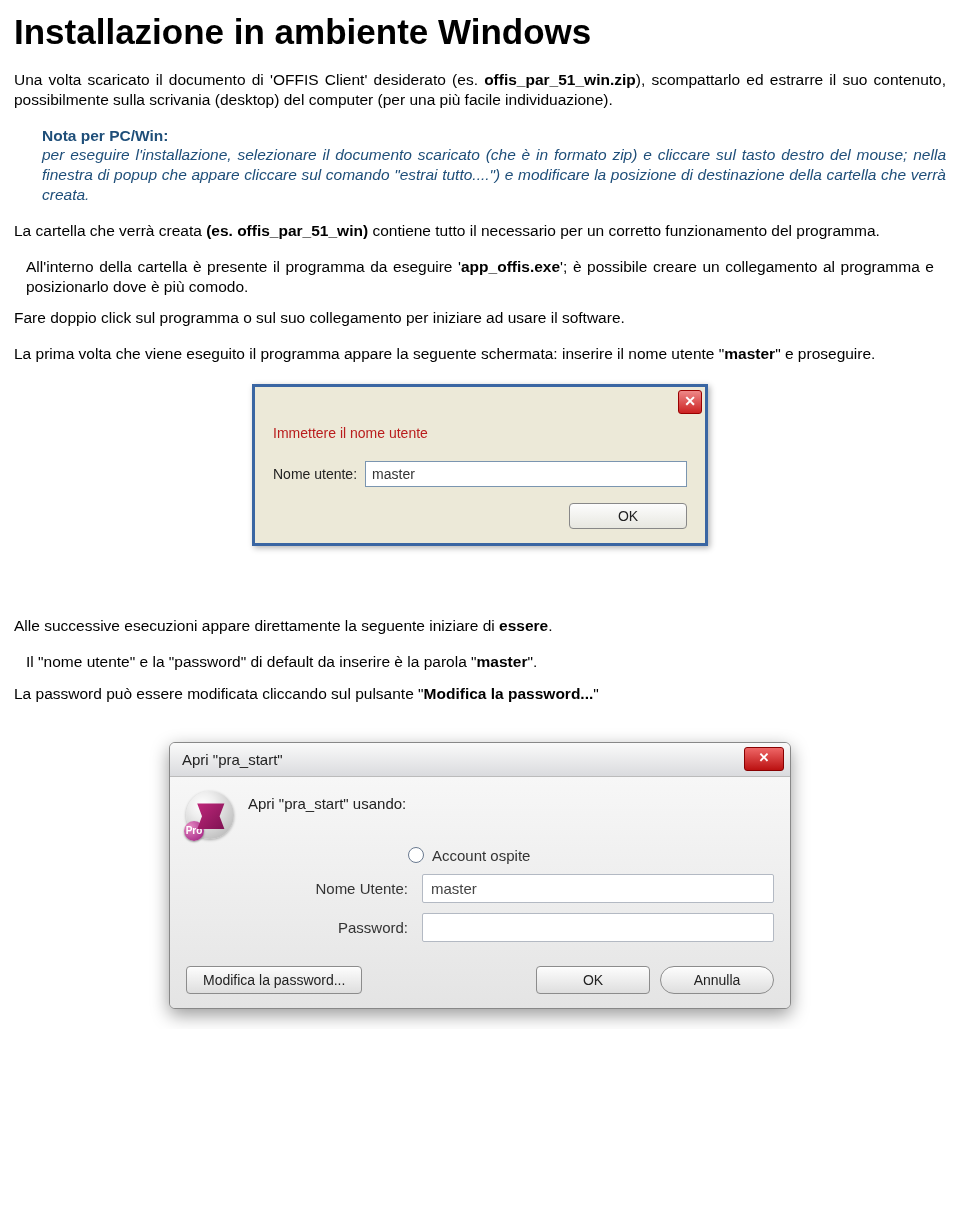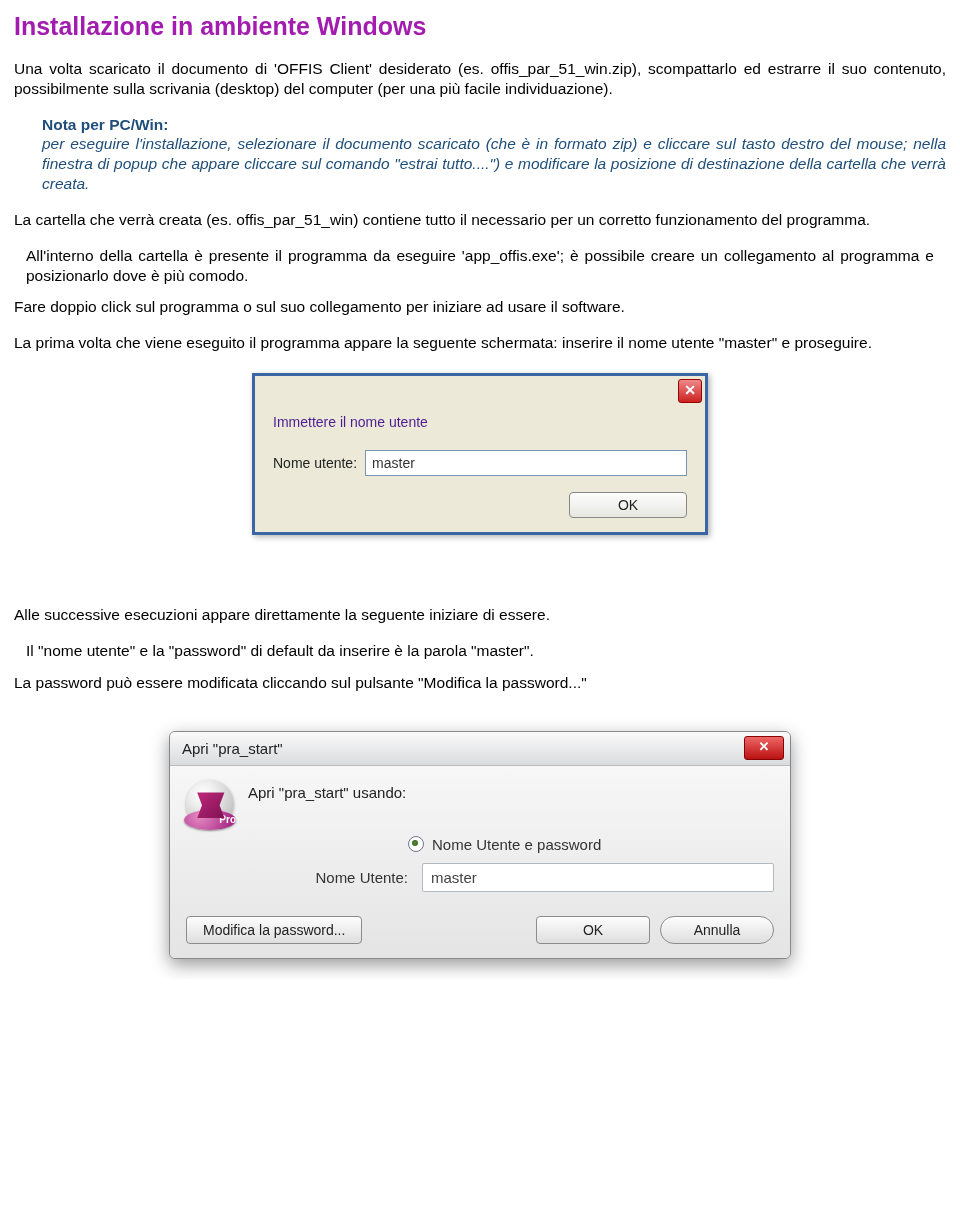--- a/index.html
+++ b/index.html
@@ -5,31 +5,31 @@
   body {
     margin: 0;
     padding: 12px 14px;
     font-family: Arial, Helvetica, sans-serif;
     font-size: 15.5px;
     color: #000;
     width: 932px;
     background: #fff;
   }
   h1 {
-    font-size: 25px;
+    font-size: 35px;
     font-family: Arial, Helvetica, sans-serif;
-    color: #a21caf;
+    color: #000000;
     margin: 0 0 18px 0;
     font-weight: bold;
   }
   p { margin: 0 0 16px 0; line-height: 1.28; }
   .justify { text-align: justify; }
   .blue-italic { color: #1e4e79; font-style: italic; margin-left: 28px; }
   .blue-bold { color: #1e4e79; font-weight: bold; font-style: normal; }
-  .bold { font-weight: normal; }
+  .bold { font-weight: bold; }
   .nomargin { margin: 12px; }
 
   
   .dlg1-wrap { text-align: center; margin: 20px 0 70px 0; }
   .dlg1 {
     display: inline-block;
     width: 450px;
     border: 3px solid #3a66a3;
     background: #ece9d8;
     text-align: left;
@@ -45,21 +45,21 @@
     background: linear-gradient(#e88, #c22);
     border: 1px solid #900;
     border-radius: 3px;
     color: #fff;
     font-weight: bold;
     text-align: center;
     line-height: 20px;
     font-size: 14px;
   }
   .dlg1-body { padding: 30px 18px 14px 18px; }
-  .dlg1-prompt { margin: 8px 0 20px 0; color:#4c1d95; }
+  .dlg1-prompt { margin: 8px 0 20px 0; color:#b91c1c; }
   .dlg1-row { display:flex; align-items:center; gap:8px; margin-bottom:16px; }
   .dlg1-label { color:#222; white-space:nowrap; }
   .dlg1-input {
     flex:1;
     border:1px solid #7a95b0;
     background:#fff;
     padding:4px 6px;
     font-size:14px;
     font-family: Tahoma, Arial, sans-serif;
     color:#333;
@@ -134,24 +134,23 @@
   }
   .dlg2-icon-badge{
     position:absolute;
     bottom:-2px; left:-2px;
     width:20px; height:20px;
     border-radius:50%;
     background: radial-gradient(circle at 30% 30%, #e58ac2, #9a147a);
     color:#fff;
     font-size:10px;
     font-weight:bold;
-    text-align:right;
+    text-align:center;
     line-height:20px;
     box-shadow:0 1px 2px rgba(0,0,0,0.4);
-    padding-left:32px;
   }
   .dlg2-usando { font-size:15px; color:#222; margin-top:4px; }
 
   .dlg2-form { margin: 8px 0 16px 62px; font-size:15px; color:#333; }
   .dlg2-radio-row { display:flex; align-items:center; gap:8px; margin:4px 0; }
   .radio {
     width:14px; height:14px; border-radius:50%;
     border:1px solid #6a7a90; background:#fff;
     position:relative; flex-shrink:0;
   }
@@ -253,28 +252,32 @@
       <div class="dlg2-toprow">
         <div class="dlg2-icon">
           <div class="dlg2-icon-badge">Pro</div>
         </div>
         <div class="dlg2-usando">Apri "pra_start" usando:</div>
       </div>
 
       <div class="dlg2-form">
         <div style="margin-left:160px;">
           <div class="dlg2-radio-row">
-            <span class="radio checked"></span>
-            <span>Nome Utente e password</span>
+            <span class="radio"></span>
+            <span>Account ospite</span>
           </div>
         </div>
 
         <div class="dlg2-field-row">
           <div class="dlg2-field-label">Nome Utente:</div>
           <input class="dlg2-field-input" value="master" style="">
+        </div>
+        <div class="dlg2-field-row">
+          <div class="dlg2-field-label">Password:</div>
+          <input class="dlg2-field-input" type="password" value="" style="">
         </div>
       </div>
 
       <div class="dlg2-btnrow">
         <span class="dlg2-btn">Modifica la password...</span>
         <span class="dlg2-btn-group">
           <span class="dlg2-btn" style="min-width:80px; text-align:center;">OK</span>
           <span class="dlg2-btn" style="min-width:80px; text-align:center;border-radius:14px;">Annulla</span>
         </span>
       </div>

